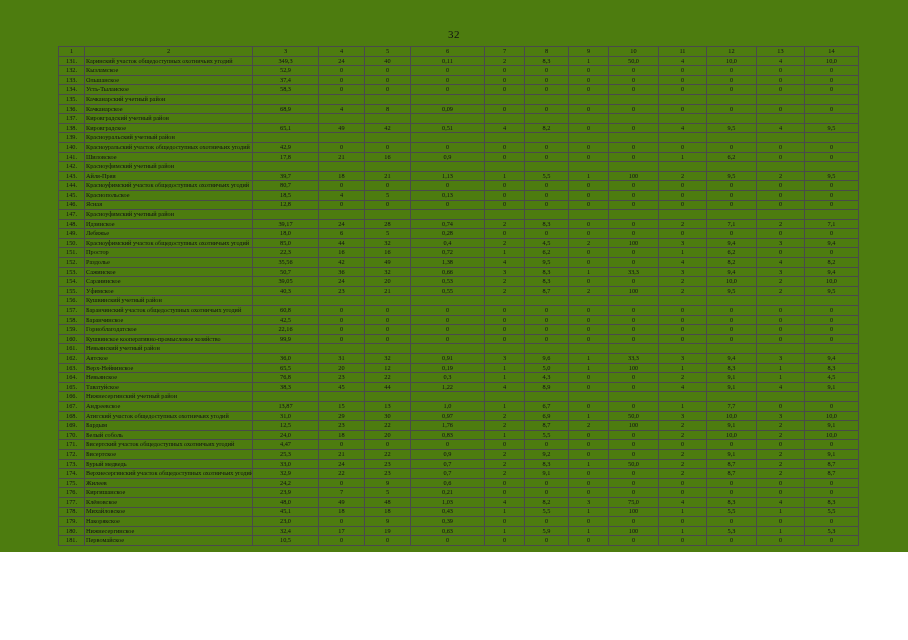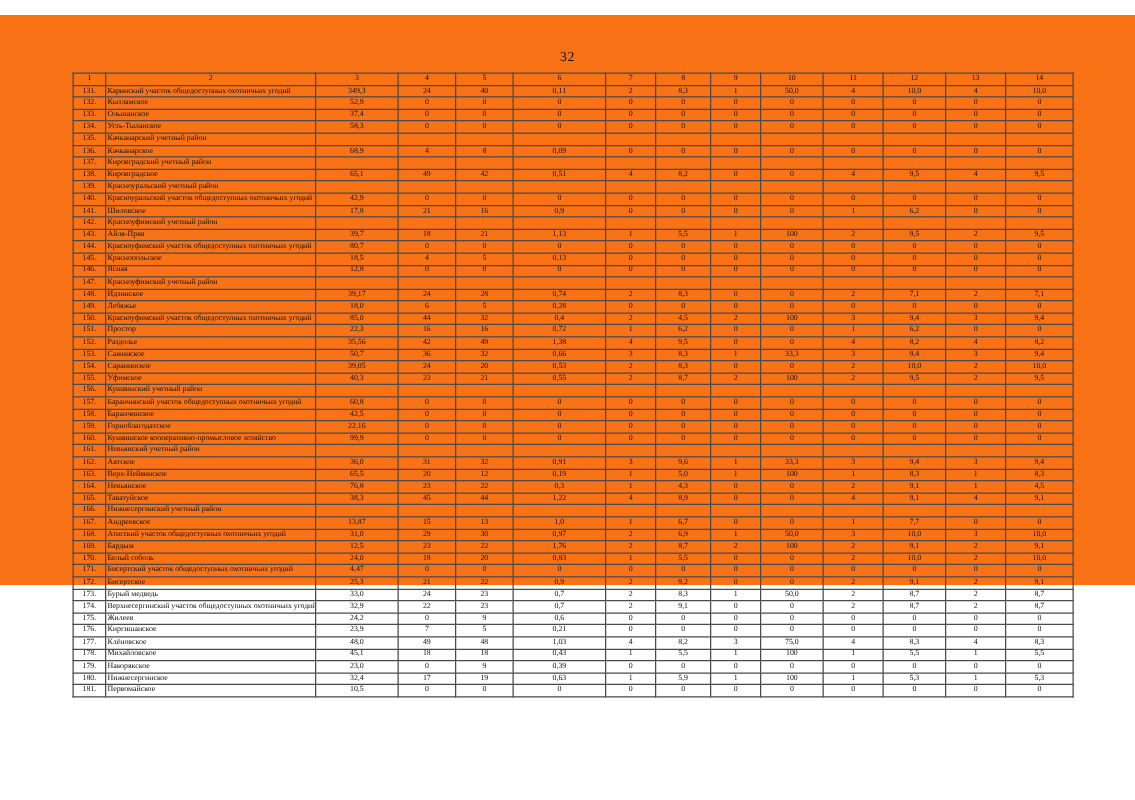--- a/index.html
+++ b/index.html
@@ -10,24 +10,24 @@
   body {
     width: 908px;
     height: 640px;
     font-family: "Liberation Serif", serif;
     color: #111;
     position: relative;
     overflow: hidden;
   }
   .page {
     position: absolute;
-    left: 0; top: 12px;
+    left: 0; top: 0;
     width: 908px;
-    height: 456px;
-    background: #f97316;
+    height: 552px;
+    background: #4d7c0f;
   }
   .page-number {
     position: absolute;
     top: 28px;
     left: 0;
     width: 908px;
     text-align: center;
     font-size: 11px;
     letter-spacing: 0.5px;
   }

